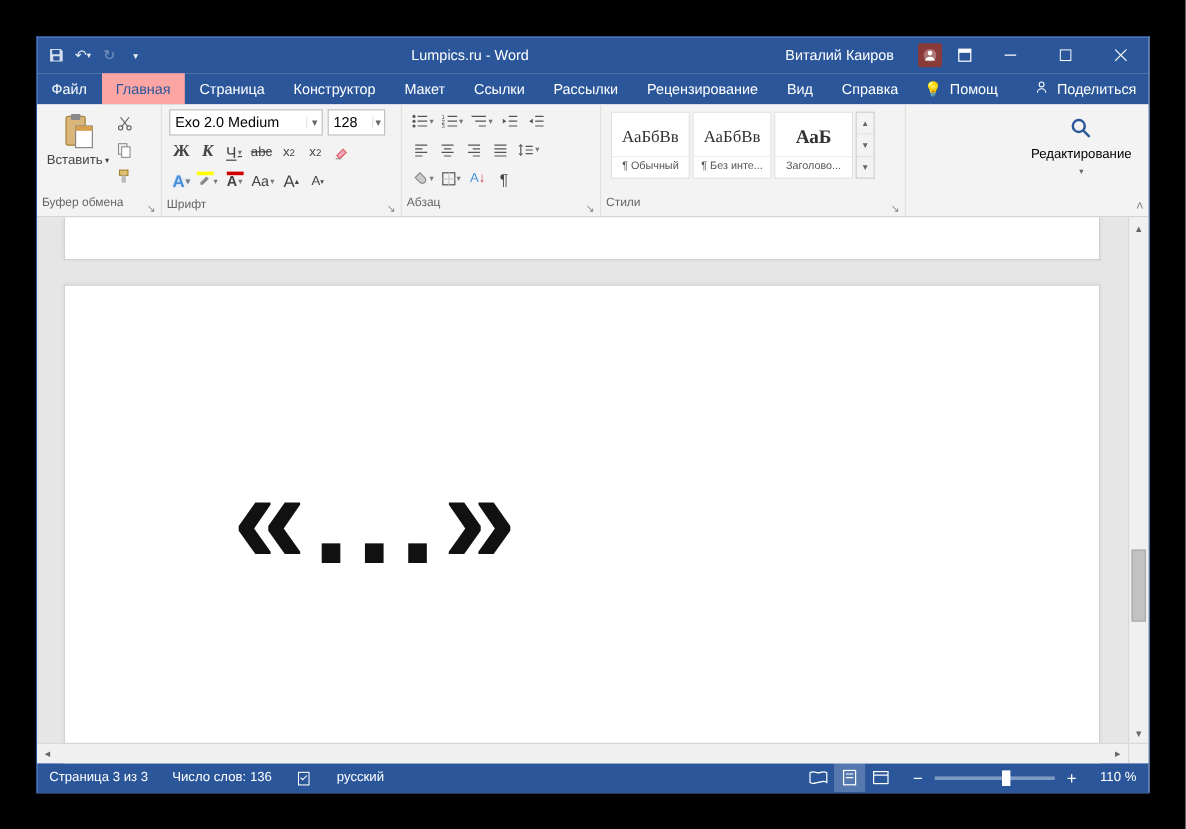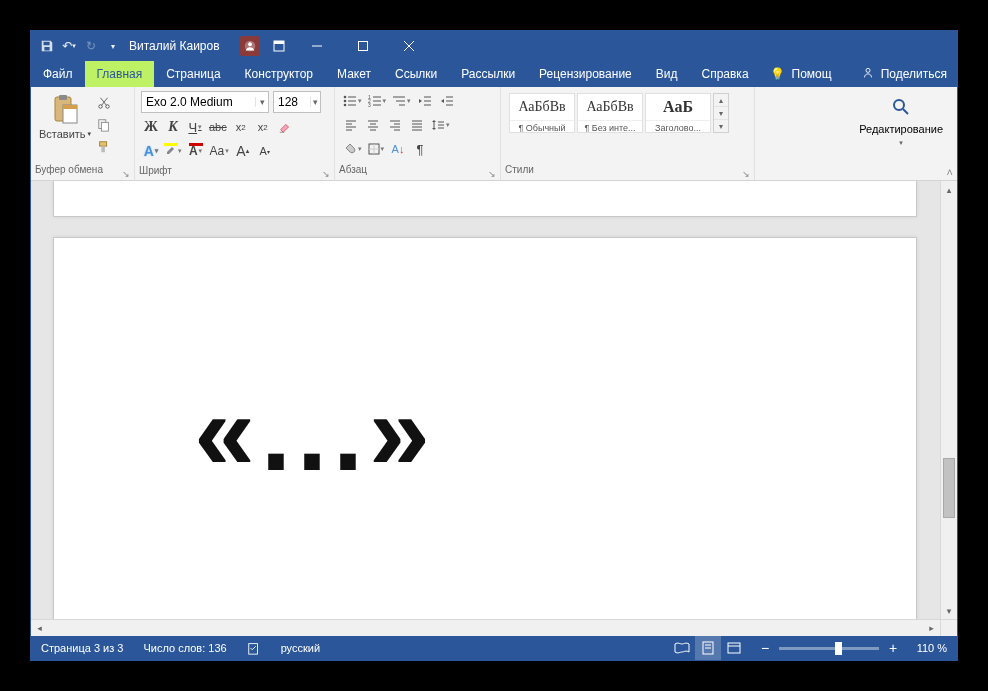--- a/index.html
+++ b/index.html
@@ -14,21 +14,21 @@
 .title-text { flex: 1; text-align: center; font-size: 12px; }
 .user-area { display: flex; align-items: center; gap: 20px; padding-right: 4px; }
 .avatar { width: 20px; height: 20px; background: #8b3a3a; border-radius: 2px; display:flex; align-items:center; justify-content:center;}
 .win-controls { display: flex; }
 .win-btn { width: 46px; height: 30px; display: flex; align-items: center; justify-content: center; color: #fff; cursor: pointer; }
 .rib-display { width: 30px; height: 30px; display:flex; align-items:center; justify-content:center; color:#fff; cursor:pointer;}
 
 
 .tabstrip { height: 26px; background: #2b579a; display: flex; align-items: stretch; font-size: 12px; color: #fff; }
 .tab { padding: 0 12px; display: flex; align-items: center; cursor: pointer; }
-.tab.active { background: #bef264; color: #2b579a; }
+.tab.active { background: #fca5a5; color: #2b579a; }
 .tabstrip .spacer { flex: 1; }
 .tab-right { display: flex; align-items: center; gap: 6px; padding: 0 10px; cursor: pointer; font-size: 12px; }
 
 
 .ribbon { height: 94px; background: #f3f3f3; border-bottom: 1px solid #d4d4d4; display: flex; position: relative; }
 .group { border-right: 1px solid #e1e1e1; display: flex; flex-direction: column; }
 .group-content { flex: 1; display: flex; align-items: flex-start; padding: 4px 6px; }
 .group-label { height: 16px; font-size: 10px; color: #666; text-align: left; position: relative; padding: 0 4px 2px; }
 .group-label .launcher { position: absolute; right: 2px; bottom: 1px; width: 10px; height: 10px; font-size: 9px; color: #888; cursor: pointer; }
 .ribbon-collapse { position: absolute; right: 4px; bottom: 2px; font-size: 11px; color: #888; cursor: pointer; }
@@ -56,21 +56,21 @@
 .tbtn.underline { text-decoration: underline; font-family: "Times New Roman", serif; font-size: 13px; }
 .tbtn.strike { text-decoration: line-through; font-size: 11px; }
 .swatch { display: inline-block; width: 14px; height: 3px; position: relative; top: -1px;}
 
 
 .para-col { display: flex; flex-direction: column; gap: 4px; }
 .para-row { display: flex; gap: 2px; }
 
 
 .styles-gal { display: flex; }
-.style-item { width: 66px; height: 40px; border: 1px solid #e0e0e0; background: #fff; margin-right: 2px; display: flex; flex-direction: column; align-items: center; justify-content: center; cursor: pointer; }
+.style-item { width: 66px; height: 56px; border: 1px solid #e0e0e0; background: #fff; margin-right: 2px; display: flex; flex-direction: column; align-items: center; justify-content: center; cursor: pointer; }
 .style-item .prev { font-size: 14px; font-family: "Times New Roman", serif; color: #333; height: 30px; display: flex; align-items: center; }
 .style-item .cap { font-size: 9px; color: #555; border-top: 1px solid #eee; width: 100%; text-align: center; padding-top: 2px; white-space: nowrap; overflow: hidden; }
 .style-item.heading .prev { font-weight: bold; font-size: 16px; }
 .gal-spin { width: 16px; display: flex; flex-direction: column; border: 1px solid #d0d0d0; }
 .gal-spin div { flex:1; display:flex; align-items:center; justify-content:center; font-size:8px; color:#666; cursor:pointer; border-bottom:1px solid #e4e4e4;}
 .gal-spin div:last-child { border-bottom:none; }
 
 
 .edit-btn { display: flex; flex-direction: column; align-items: center; cursor: pointer; padding: 4px 8px 0; gap: 4px; }
 .edit-btn .icn { width: 24px; height: 24px; display:flex; align-items:center; justify-content:center;}
@@ -112,20 +112,21 @@
     <div class="qat">
       <span class="icn">
           <svg width="14" height="14" viewBox="0 0 16 16">
             <path fill="#fff" d="M2 2h10l2 2v10H2V2zm2 1v4h7V3H4zm1 6v4h6V9H5z" opacity=".9"></path>
           </svg>
         </span>
       <span class="icn">↶<span style="font-size:7px;">▾</span></span>
       <span class="icn disabled">↻</span>
       <span class="icn" style="font-size:8px;">▾</span>
     </div>
+    <div class="title-text">Lumpics.ru  -  Word</div>
     <div class="user-area">
       <span>Виталий Каиров</span>
       <span class="avatar">
           <svg width="14" height="14" viewBox="0 0 16 16">
             <circle cx="8" cy="8" r="6" fill="#fff" opacity=".3"></circle>
             <circle cx="8" cy="6" r="2.2" fill="#fff"></circle>
             <path d="M3 13c1-2.5 3-3.5 5-3.5s4 1 5 3.5" fill="#fff"></path>
           </svg>
         </span>
     </div>

